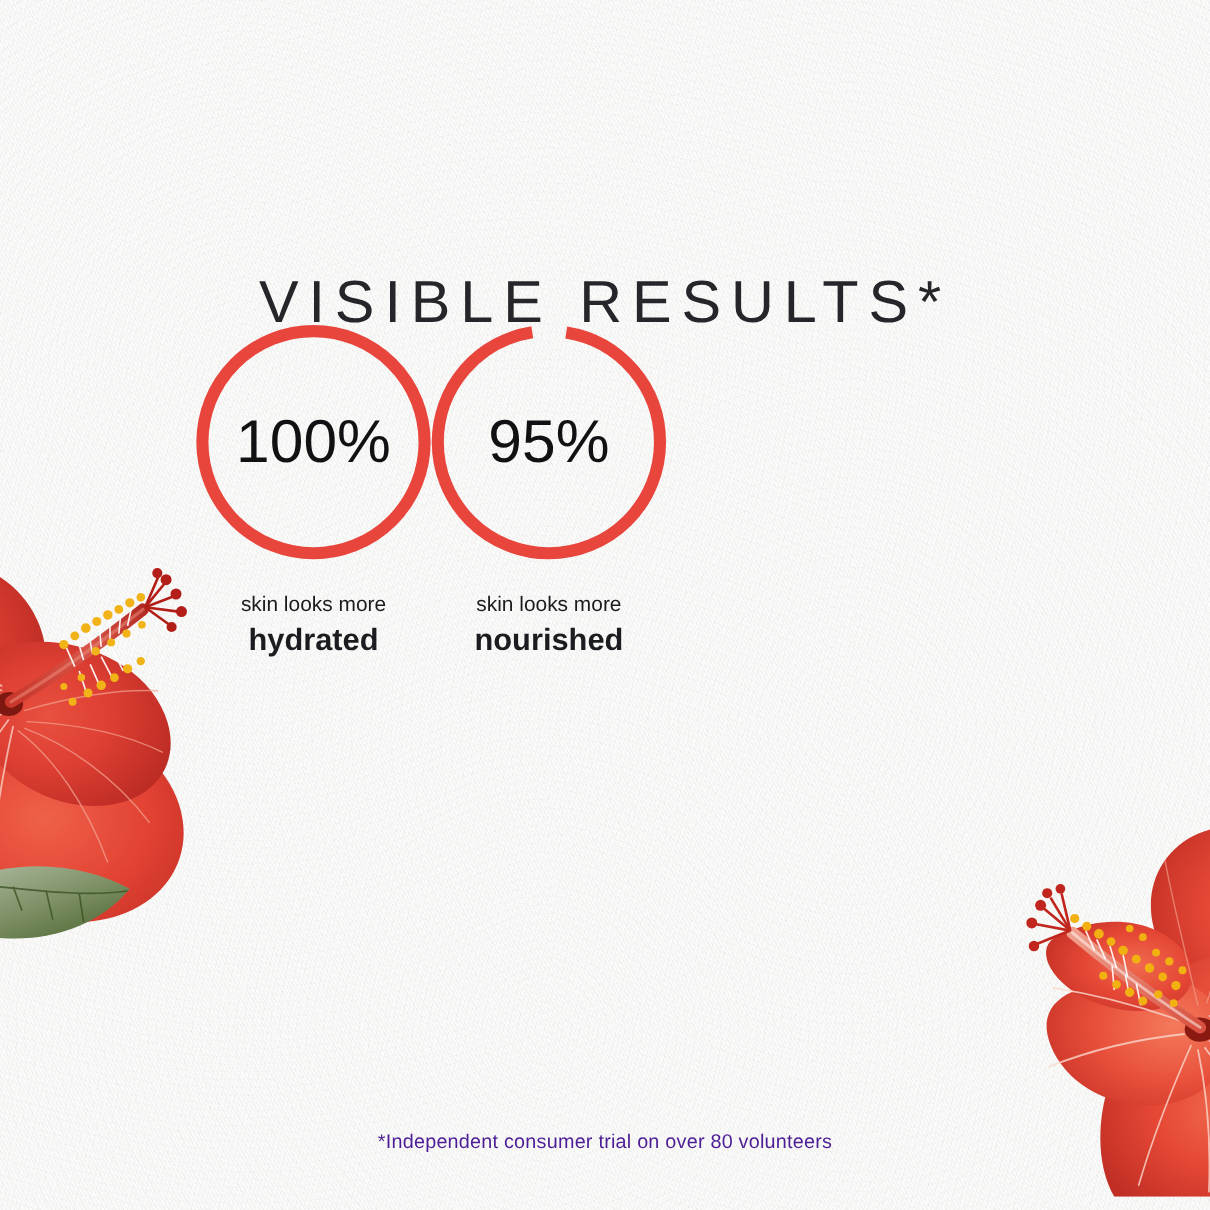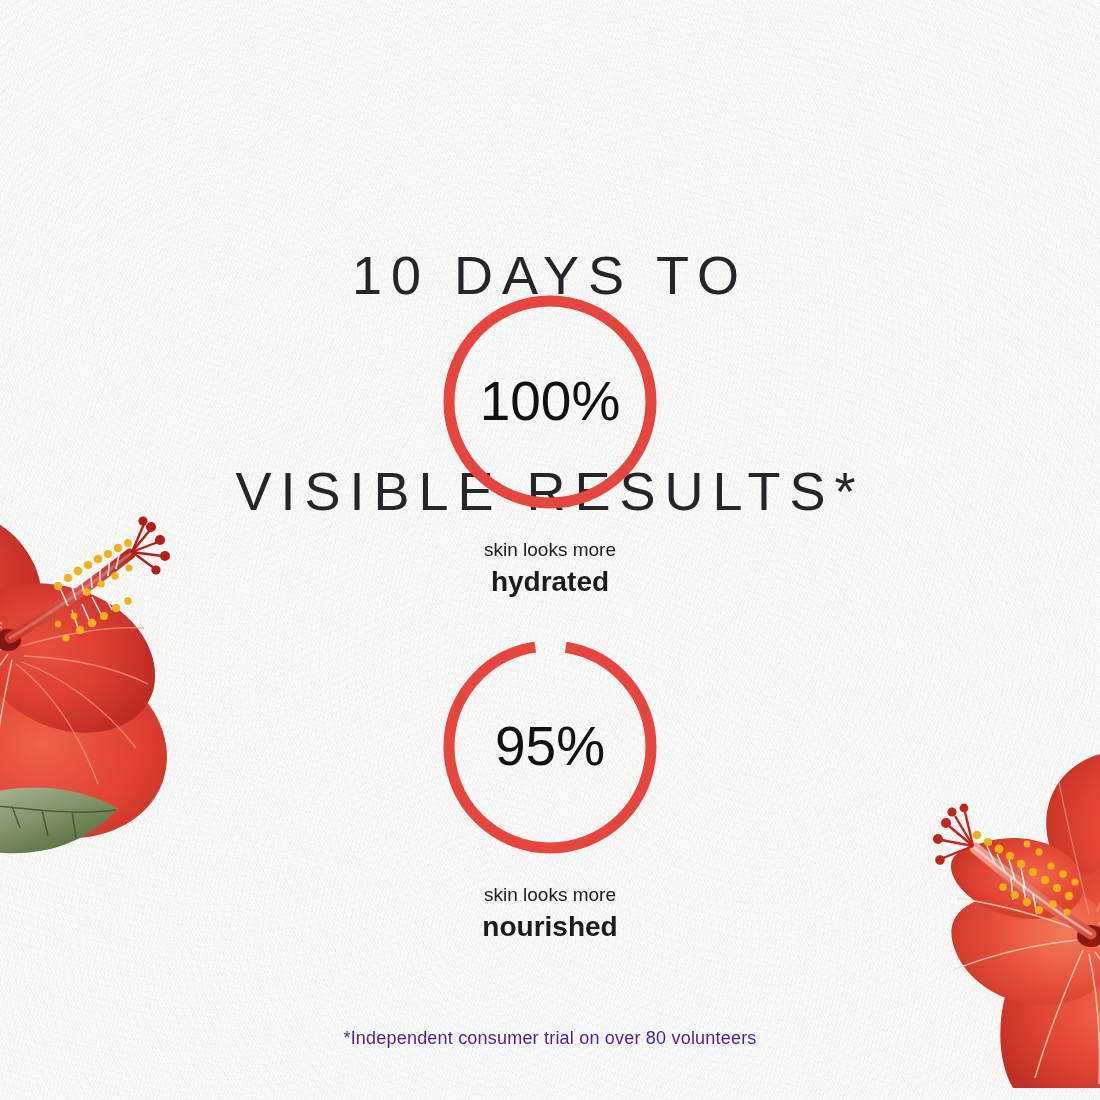--- a/index.html
+++ b/index.html
@@ -78,24 +78,24 @@
     white-space: pre;
   }
   .headline .line {
     display: block;
   }
 
   
   .stats-grid {
     position: absolute;
     top: 295px;
-    left: 190px;
+    left: 178px;
     width: 720px;
     display: grid;
-    grid-template-columns: 1fr;
+    grid-template-columns: 1fr 1fr 1fr 1fr;
     grid-template-rows: 345px 345px;
     justify-items: center;
   }
   .stat-cell {
     width: 100%;
     display: flex;
     flex-direction: column;
     align-items: center;
   }
   .ring-wrap {
@@ -300,21 +300,20 @@
         <path d="M 96 336 C 140 340 192 348 234 342"></path>
         <path d="M 130 338 L 138 360"></path>
         <path d="M 160 342 L 166 368"></path>
         <path d="M 190 344 L 194 370"></path>
         <path d="M -40 356 C 8 362 52 372 84 372"></path>
       </g>
     </svg>
   </div>
 
   <div class="headline">
-    <span class="line">10 DAYS TO</span>
     <span class="line">VISIBLE RESULTS*</span>
   </div>
 
   <div class="stats-grid">
 
     <div class="stat-cell">
       <div class="ring-wrap">
         <svg viewBox="0 0 214 214" aria-hidden="true">
           <circle class="ring-arc" cx="107" cy="107" r="101" stroke="#E8453C" stroke-width="11" stroke-dasharray="634.60 0.00" stroke-dashoffset="0.00" transform="rotate(-90 107 107)"></circle>
         </svg>

